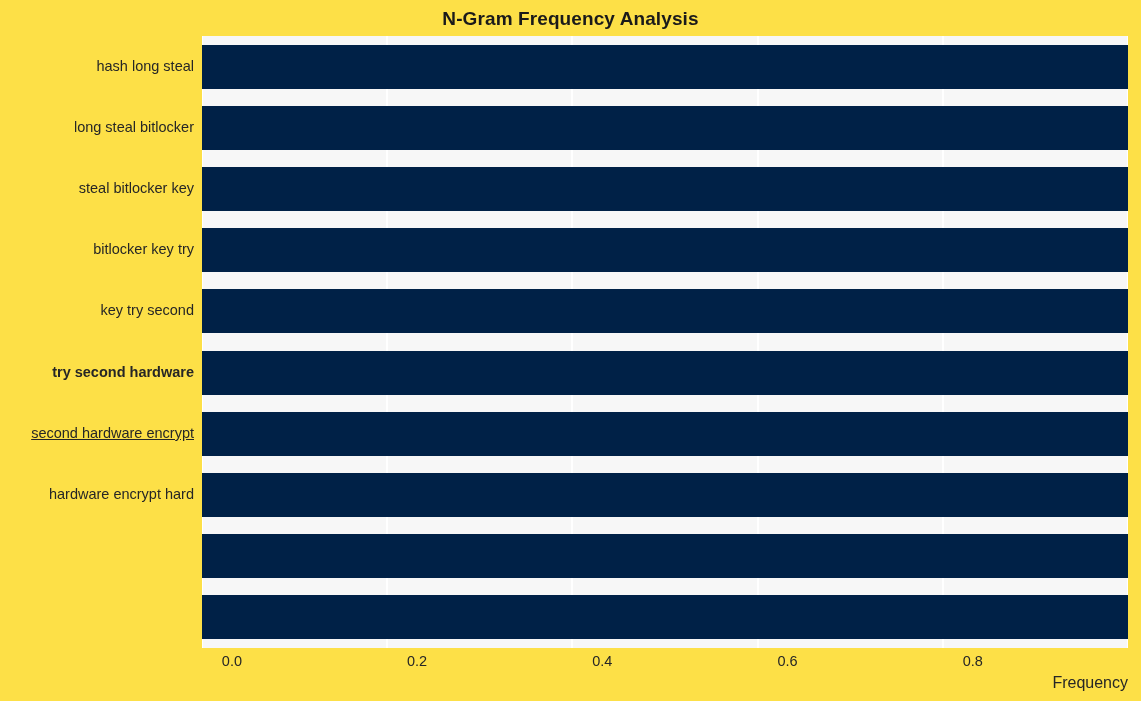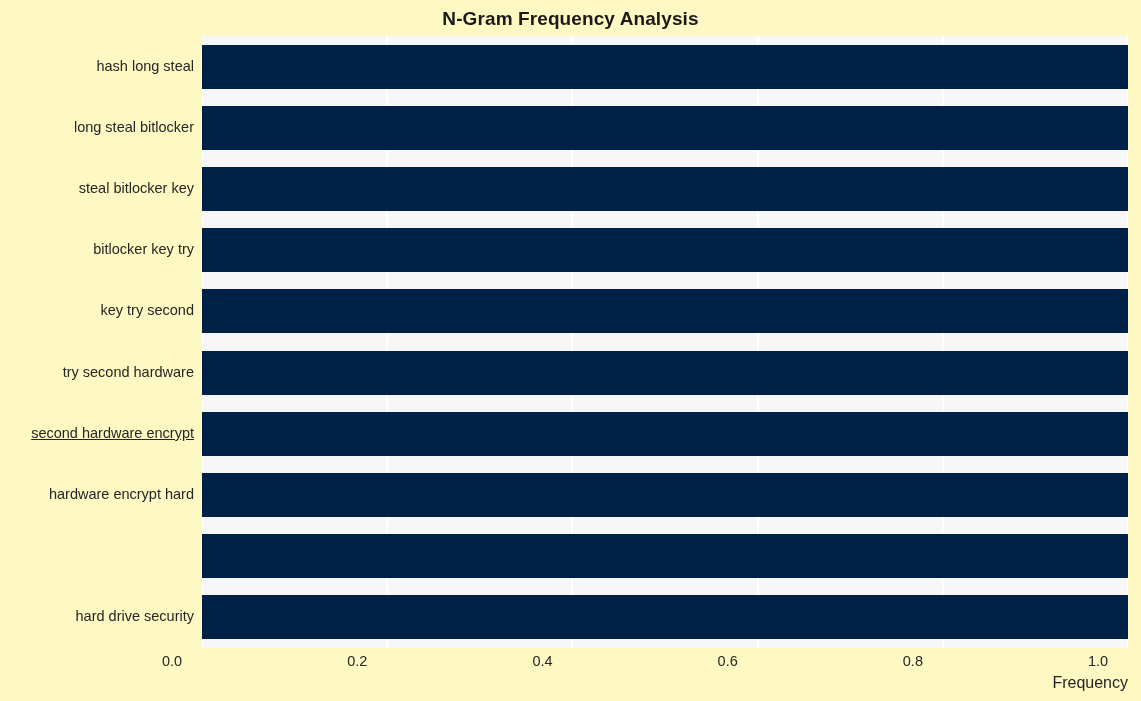--- a/index.html
+++ b/index.html
@@ -95,21 +95,21 @@
     left: 0;
     top: 652px;
     width: 1141px;
     height: 22px;
   }
   .xtick {
     position: absolute;
     top: 0;
     width: 80px;
     margin-left: -40px;
-    text-align: left;
+    text-align: right;
     font-size: 14.5px;
     color: #262626;
     line-height: 18px;
     white-space: nowrap;
   }
 
   
   #xlabel {
     position: absolute;
     left: 202px;
@@ -118,21 +118,21 @@
     text-align: right;
     font-size: 16px;
     color: #262626;
     line-height: 18px;
     white-space: nowrap;
   }
 </style>
 </head>
 <body>
 
-<div id="figure" style="background: #fef9c3;">
+<div id="figure" style="background: #fde047;">
 
   <div id="chart-title">N-Gram Frequency Analysis</div>
 
   <div id="plot-area" style="background: rgb(247, 247, 247);">
 
   <div class="vgrid" style="left: -1px;"></div>
       <div class="vgrid" style="left: 184.2px;"></div>
       <div class="vgrid" style="left: 369.4px;"></div>
       <div class="vgrid" style="left: 554.6px;"></div>
       <div class="vgrid" style="left: 739.8px;"></div>
@@ -159,24 +159,23 @@
       <div class="bar" title="hard drive security: 1" style="top: 559.4px; width: 926px; background: rgb(0, 33, 71);"></div>
     </div>
 
   <div id="ytick-layer">
 
   <div class="ytick" style="top: 57.6px;">hash long steal</div>
       <div class="ytick" style="top: 118.8px;">long steal bitlocker</div>
       <div class="ytick" style="top: 180px;">steal bitlocker key</div>
       <div class="ytick" style="top: 302.4px;">key try second</div>
       <div class="ytick" style="top: 241.2px;">bitlocker key try</div>
-      <div class="ytick" style="top: 363.6px;">try second hardware</div>
+      <div class="ytick" style="top: 363.6px; font-weight: bold;">try second hardware</div>
       <div class="ytick" style="top: 424.8px; text-decoration: underline;">second hardware encrypt</div>
       <div class="ytick" style="top: 486px;">hardware encrypt hard</div>
-      <div class="ytick" style="top: 608.4px;">hard drive security</div>
     </div>
 
   <div id="xtick-layer">
 
   <div class="xtick" style="left: 202px;">0.0</div>
       <div class="xtick" style="left: 387.2px;">0.2</div>
       <div class="xtick" style="left: 572.4px;">0.4</div>
       <div class="xtick" style="left: 757.6px;">0.6</div>
       <div class="xtick" style="left: 942.8px;">0.8</div>
       <div class="xtick" style="left: 1128px;">1.0</div>

